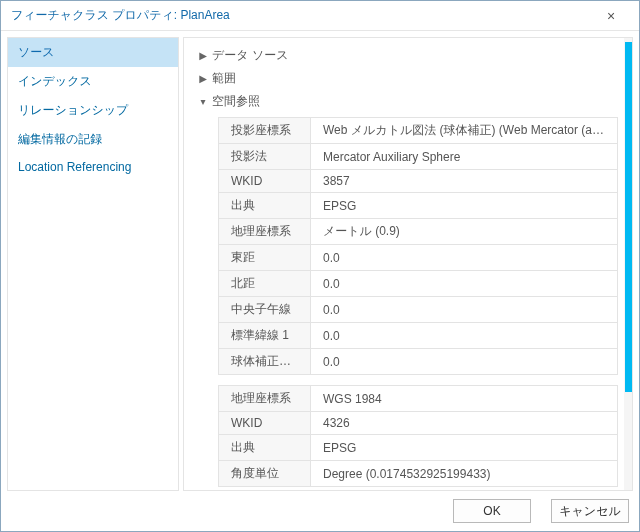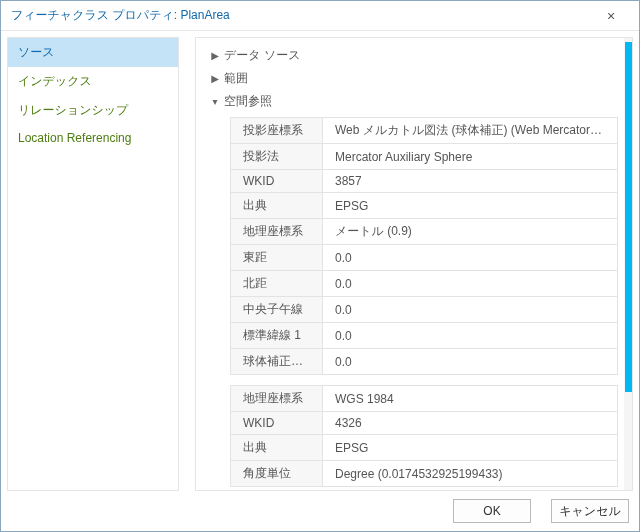--- a/index.html
+++ b/index.html
@@ -28,32 +28,32 @@
   .close-btn {
     width: 44px; height: 22px;
     display: flex; align-items: center; justify-content: center;
     color: #555;
     font-size: 14px;
   }
   .body {
     flex: 1;
     display: flex;
     padding: 6px 6px 0 6px;
-    gap: 16px;
+    gap: 4px;
     overflow: hidden;
   }
   .sidebar {
     width: 172px;
     border: 1px solid #e4e4e4;
     background: #fff;
     overflow-y: auto;
   }
   .side-item {
     padding: 6px 10px;
-    color: #4d7c0f;
+    color: #0369a1;
     cursor: default;
     font-size: 12px;
     white-space: nowrap;
   }
   .side-item.selected {
     background: #c5e3f6;
     color: #0f6aae;
   }
   .content-wrap {
     flex: 1;
@@ -149,20 +149,21 @@
       <span>×</span>
     </div>
   </div>
 
   <div class="body">
 
     <div class="sidebar">
       <div class="side-item selected">ソース</div>
       <div class="side-item">インデックス</div>
       <div class="side-item">リレーションシップ</div>
+      <div class="side-item">編集情報の記録</div>
       <div class="side-item">Location Referencing</div>
     </div>
 
     <div class="content-wrap">
       <div class="content">
 
         <div class="collapser">
           <span class="twisty">▶</span>
           <span>データ ソース</span>
         </div>

